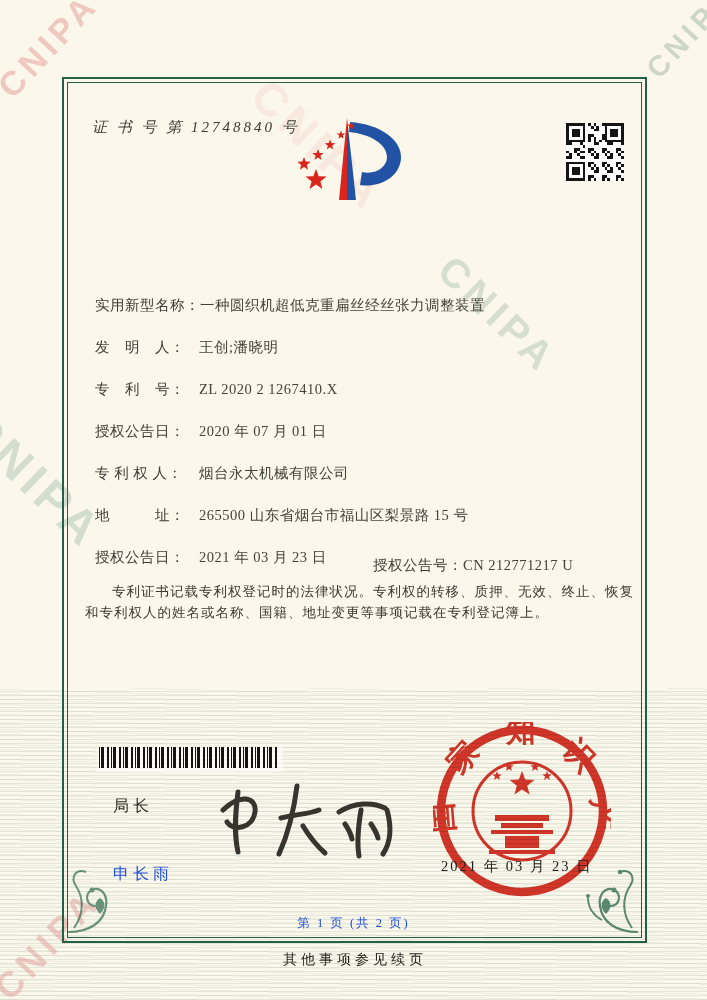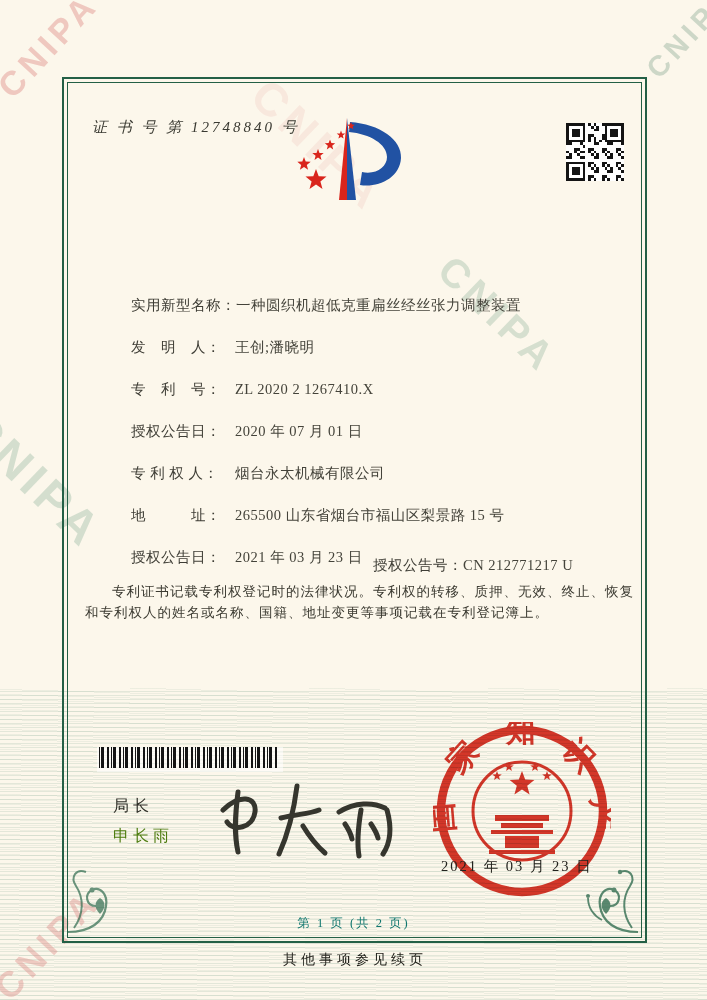--- a/index.html
+++ b/index.html
@@ -21,37 +21,37 @@
       border:2px solid #246046;z-index:1;}
   .frame-inner{position:absolute;inset:3px;border:1px solid #246046;}
   .cert-no{position:absolute;left:92px;top:118px;font-size:15px;letter-spacing:3px;color:#3a3a32;z-index:2;font-style:italic;}
   .logo{position:absolute;left:280px;top:108px;z-index:2;}
   .qr{position:absolute;left:566px;top:123px;width:58px;height:58px;z-index:2;}
   .title{position:absolute;left:63px;top:210px;width:581px;text-align:center;font-size:35px;
       font-weight:bold;letter-spacing:12px;text-indent:12px;color:#1a1a14;z-index:2;}
   .fields{position:absolute;left:95px;top:296px;width:548px;z-index:2;font-size:14.5px;
       letter-spacing:.5px;}
   .frow{height:42px;position:relative;}
-  .flabel{display:inline-block;min-width:104px;margin-left:36px;}
+  .flabel{display:inline-block;min-width:104px;}
   .fvalue{color:#44433a;text-align:right;}
   .gpair2{position:absolute;left:278px;top:8px;}
   .paras{position:absolute;left:85px;top:581px;width:557px;z-index:2;font-size:13.5px;
       line-height:21px;letter-spacing:1px;color:#3b3a31;}
   .paras p{margin:0 0 5px;text-indent:2em;}
   .barcode{position:absolute;left:97px;top:747px;z-index:2;background:rgba(255,255,255,.55);}
   .officer-title{position:absolute;left:113px;top:796px;font-size:16px;letter-spacing:4px;
       color:#2d2d26;z-index:2;}
-  .officer-name{position:absolute;left:113px;top:826px;font-size:16px;letter-spacing:4px;
-      color:#4d7c0f;z-index:2;}
+  .officer-name{position:absolute;left:113px;top:864px;font-size:16px;letter-spacing:4px;
+      color:#1d4ed8;z-index:2;}
   .signature{position:absolute;left:205px;top:776px;z-index:3;}
   .seal{position:absolute;left:433px;top:722px;z-index:3;opacity:.93;mix-blend-mode:multiply;}
   .seal-date{position:absolute;left:441px;top:857px;font-size:14.5px;letter-spacing:2px;
       color:#23231e;z-index:4;}
   .page-num{position:absolute;left:63px;top:915px;width:581px;text-align:center;font-size:12.5px;
-      letter-spacing:2px;color:#0f766e;z-index:2;}
+      letter-spacing:2px;color:#1d4ed8;z-index:2;}
   .footer-note{position:absolute;left:283px;top:951px;font-size:14px;letter-spacing:4px;
       color:#23231d;z-index:2;}
   .orn{position:absolute;z-index:2;}
   .orn-br{left:572px;top:856px;}
   .orn-bl{left:64px;top:856px;transform:scaleX(-1);}
 </style>
 </head>
 <body>
 
 <div class="page">

